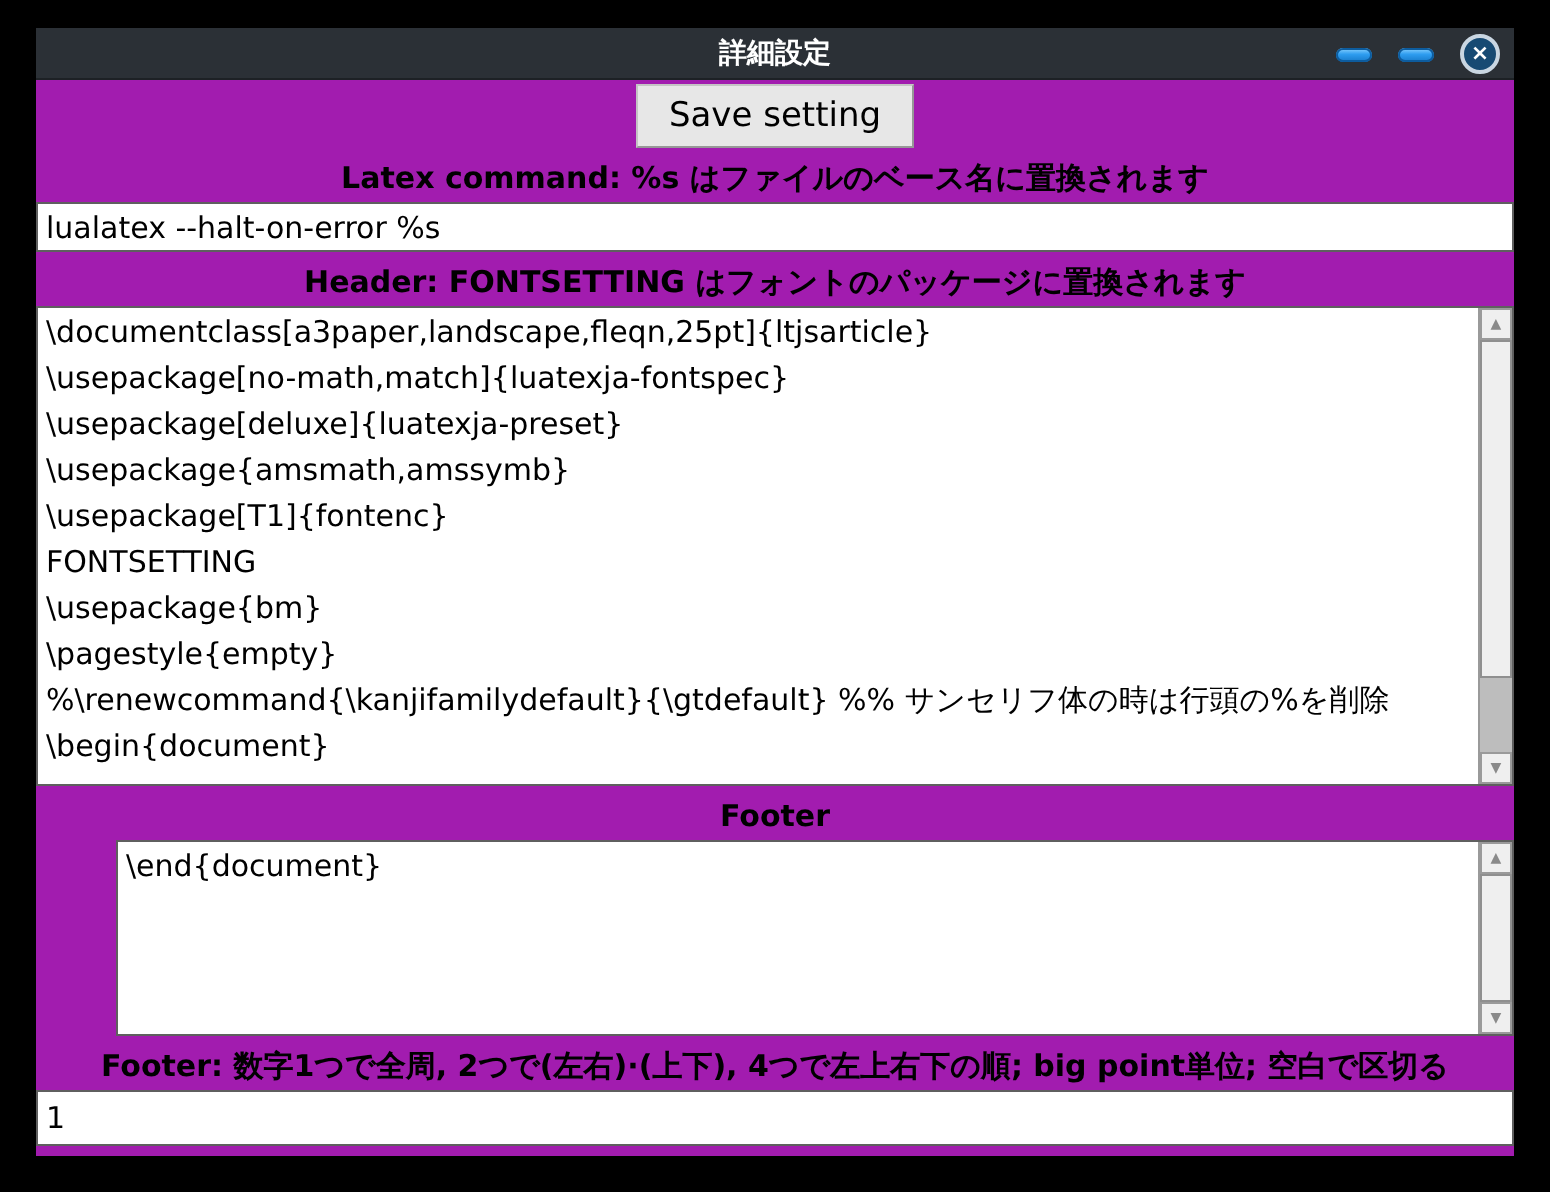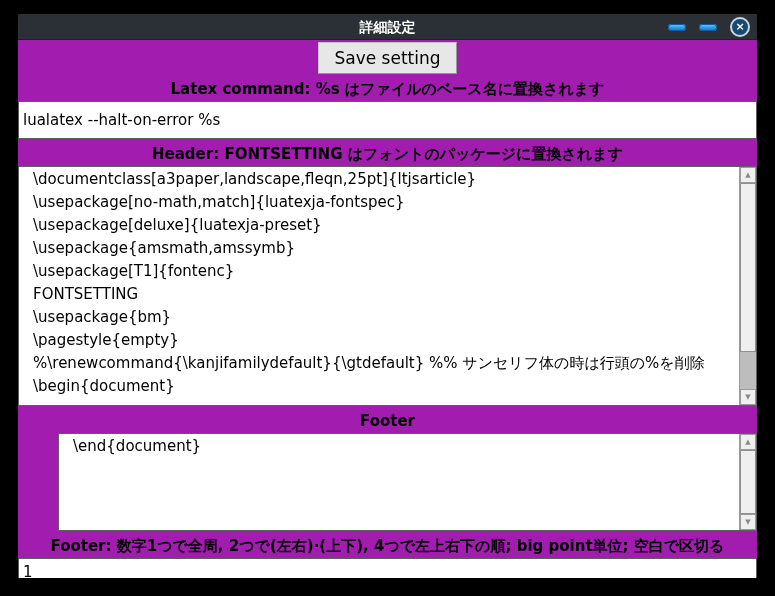--- a/index.html
+++ b/index.html
@@ -68,37 +68,37 @@
   .lbl {
     margin:5px 4px 2px;
     text-align:center;
     font-weight:bold;
     font-size:15px;
     line-height:20px;
     color:#000;
   }
   .text-input {
     display:block; width:100%;
-    height:38px; flex:0 0 auto;
+    height:25px; flex:0 0 auto;
     background:#fff;
     border:1px solid #5f5f5f;
     font-family:inherit; font-size:15px; color:#000;
     padding:2px 4px;
   }
   .text-widget {
     background:#fff;
     border:1px solid #5f5f5f;
     display:flex;
     overflow:hidden;
   }
   .tw-header { height:240px; flex:0 0 240px; }
   .tw-footer { height:98px; flex:0 0 98px;margin-left:40px; }
   .text-area {
     flex:1; overflow:hidden;
-    padding:1px 14px;
+    padding:1px 4px;
     font-size:15px; line-height:23px;
     white-space:pre; color:#000;
     cursor:text;
   }
   .text-line { white-space:pre; }
   
   .sb {
     flex:0 0 17px; width:17px;
     display:flex; flex-direction:column;
     background:#c9c9c9;

